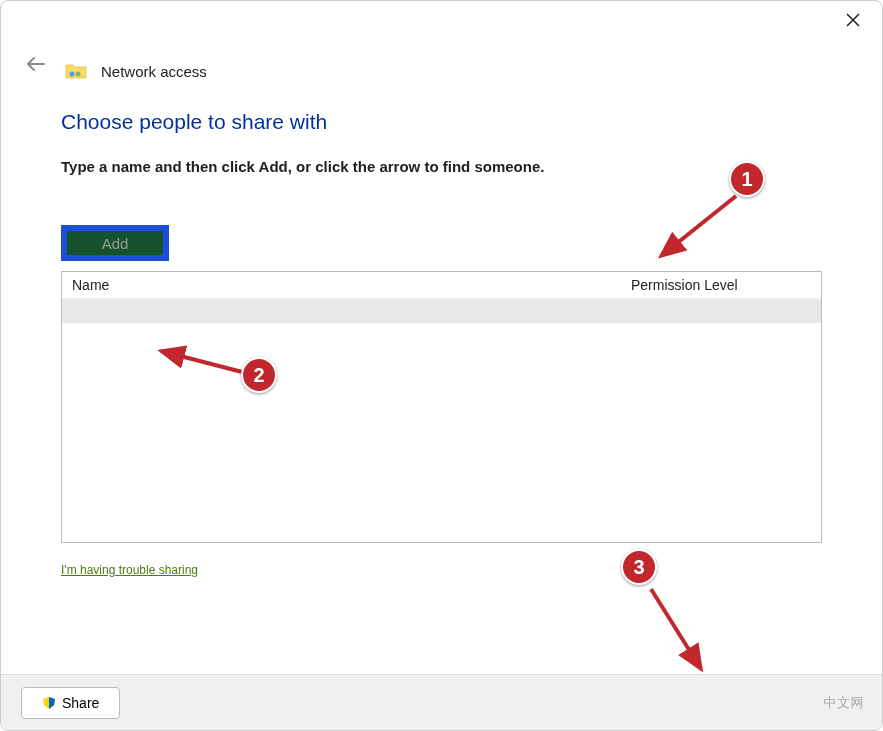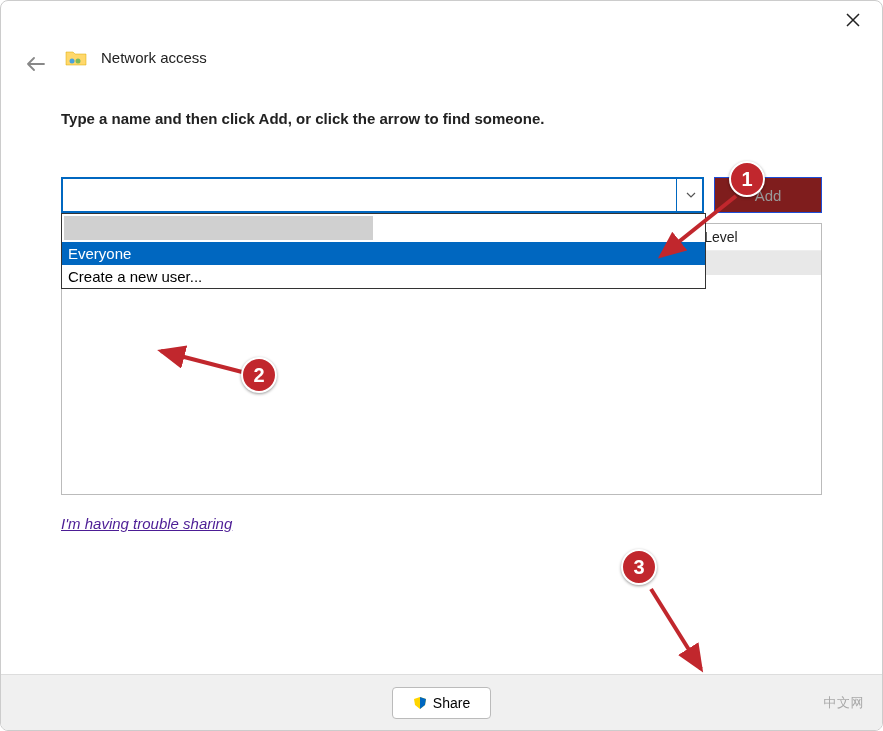--- a/index.html
+++ b/index.html
@@ -1,43 +1,43 @@
 <!DOCTYPE html>
 <html><head>
   <meta charset="utf-8">
   <style>
     * { box-sizing: border-box; margin: 0; padding: 0; font-family: "Segoe UI", Tahoma, sans-serif; }
     body { width: 883px; height: 731px; background: #fff; border: 1px solid #ccc; border-radius: 8px; position: relative; overflow: hidden; }
     .titlebar { height: 40px; display: flex; justify-content: flex-end; align-items: center; padding: 0 14px; }
     .close-x { font-size: 18px; color: #222; cursor: pointer; width: 30px; text-align: center; }
-    .header-row { display: flex; align-items: flex-start; gap: 14px; padding: 8px 20px 20px 20px; }
+    .header-row { display: flex; align-items: flex-end; gap: 14px; padding: 8px 20px 20px 20px; }
     .back-arrow { font-size: 20px; color: #777; cursor: pointer; padding: 4px 6px; }
     .folder-icon { width: 22px; height: 18px; position: relative; }
     .folder-icon svg { width: 22px; height: 18px; }
     .window-title { font-size: 15px; color: #222; }
     .content { padding: 10px 60px 0 60px; }
     .heading { color: #003399; font-size: 21px; font-weight: 400; margin-bottom: 24px; }
     .instruction { color: #222; font-size: 15px; margin-bottom: 50px; font-weight: bold; }
     .input-row { display: flex; gap: 10px; margin-bottom: 0; }
     .combo-wrap { position: relative; flex: 1; }
     .combo-input { width: 100%; height: 36px; border: 2px solid #0067c0; outline: none; padding: 0 36px 0 8px; font-size: 15px; }
     .combo-arrow { position: absolute; right: 0; top: 0; width: 28px; height: 36px; border-left: 1px solid #0067c0; display: flex; align-items: center; justify-content: center; cursor: pointer; color: #555; font-size: 11px; }
-    .add-btn { width: 108px; height: 36px; border: 1px solid #1d4ed8; background: #7f1d1d; color: #999; font-size: 15px; cursor: default; }
+    .add-btn { width: 108px; height: 36px; border: 6px solid #1d4ed8; background: #14532d; color: #999; font-size: 15px; cursor: default; }
     .dropdown { position: absolute; top: 36px; left: 0; right: -2px; border: 1px solid #333; background: #fff; z-index: 10; }
     .dd-item { padding: 3px 6px; font-size: 15px; white-space: nowrap; overflow: hidden; }
     .dd-item.redacted { background: #d0d0d0; height: 24px; margin: 2px; width: 48%; }
     .dd-item.highlighted { background: #0067c0; color: #fff; }
     .list-area { border: 1px solid #bbb; height: 272px; margin-top: 10px; position: relative; }
     .list-header { display: flex; background: #fff; border-bottom: 1px solid #eee; }
     .list-header div { padding: 5px 10px; font-size: 14px; color: #222; }
     .lh-name { flex: 1; }
     .lh-level { width: 200px; }
     .list-row { display: flex; background: #e8e8e8; height: 24px; }
-    .trouble-link { display: inline-block; margin-top: 20px; color: #4c1d95; font-size: 15px; text-decoration: underline; cursor: pointer; font-style: italic; }
-    .footer { position: absolute; bottom: 0; left: 0; right: 0; height: 56px; background: #f0f0f0; border-top: 1px solid #ddd; display: flex; justify-content: center; align-items: center; gap: 12px; padding: 0 20px; }
+    .trouble-link { display: inline-block; margin-top: 20px; color: #4d7c0f; font-size: 12px; text-decoration: underline; cursor: pointer; }
+    .footer { position: absolute; bottom: 0; left: 0; right: 0; height: 56px; background: #f0f0f0; border-top: 1px solid #ddd; display: flex; justify-content: space-between; align-items: center; gap: 12px; padding: 0 20px; }
     .footer-btn { height: 32px; padding: 0 20px; border: 1px solid #bbb; border-radius: 4px; background: #fff; font-size: 14px; cursor: pointer; display: flex; align-items: center; gap: 6px; }
     .shield { width: 14px; height: 14px; }
     .annotation-circle { position: absolute; width: 36px; height: 36px; border-radius: 50%; background: #c1272d; border: 2px solid #fff; color: #fff; font-size: 20px; font-weight: bold; display: flex; align-items: center; justify-content: center; z-index: 20; box-shadow: 0 1px 3px rgba(0,0,0,0.4); }
     .arrow-svg { position: absolute; z-index: 19; pointer-events: none; }
     .watermark { position: absolute; right: 18px; bottom: 18px; font-size: 13px; color: rgba(120,120,120,0.6); z-index: 25; letter-spacing: 0.5px; }
   </style>
 </head>
 <body>
 
 <div class="titlebar">
@@ -58,36 +58,24 @@
     <svg viewBox="0 0 22 18">
       <path d="M1 3 L8 3 L10 5 L21 5 L21 16 L1 16 Z" fill="#ffd86b" stroke="#d9a900" stroke-width="0.5"></path>
       <circle cx="7" cy="12" r="2.5" fill="#4aa3df"></circle>
       <circle cx="13" cy="12" r="2.5" fill="#7fba5a"></circle>
     </svg>
   </div>
   <div class="window-title">Network access</div>
 </div>
 
 <div class="content">
+  <div class="heading">Choose people to share with</div>
   <div class="instruction">Type a name and then click Add, or click the arrow to find someone.</div>
 
   <div class="input-row">
-    <div class="combo-wrap">
-      <input class="combo-input" type="text" value="" style="">
-      <div class="combo-arrow">
-        <svg width="10" height="6" viewBox="0 0 10 6">
-            <path d="M1 1 L5 5 L9 1" stroke="#555" stroke-width="1.2" fill="none"></path>
-          </svg>
-      </div>
-      <div class="dropdown">
-        <div class="dd-item redacted"></div>
-        <div class="dd-item highlighted">Everyone</div>
-        <div class="dd-item">Create a new user...</div>
-      </div>
-    </div>
     <button class="add-btn">Add</button>
   </div>
 
   <div class="list-area">
     <div class="list-header">
       <div class="lh-name">Name</div>
       <div class="lh-level">Permission Level</div>
     </div>
     <div class="list-row"></div>
   </div>

